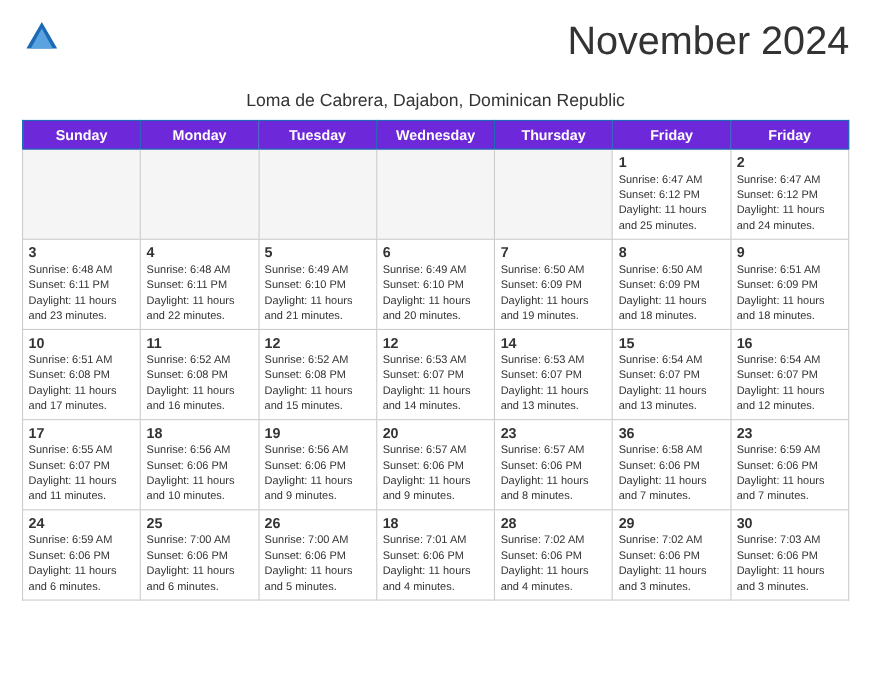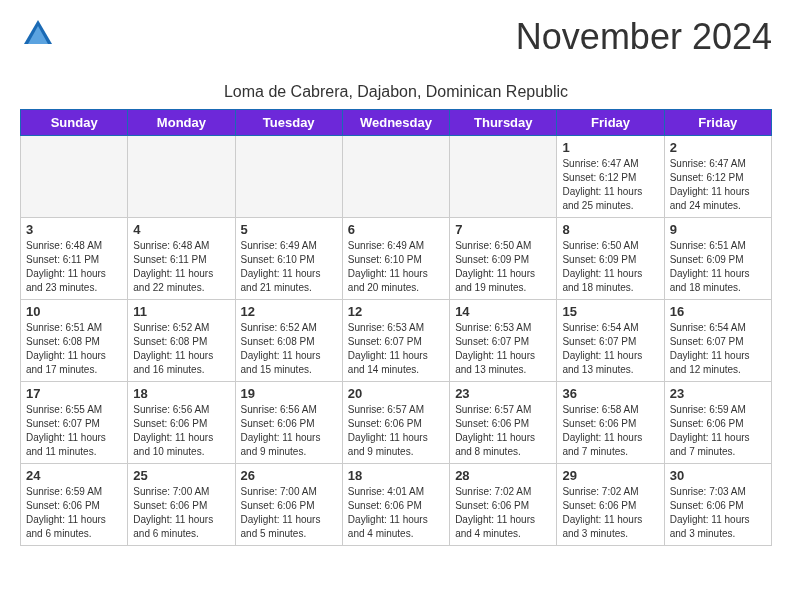--- a/index.html
+++ b/index.html
@@ -239,21 +239,21 @@
           </td>
           <td>
             <div class="day-num">26</div>
             <div class="day-info">Sunrise: 7:00 AM
 Sunset: 6:06 PM
 Daylight: 11 hours
 and 5 minutes.</div>
           </td>
           <td>
             <div class="day-num">18</div>
-            <div class="day-info">Sunrise: 4:01 AM
+            <div class="day-info">Sunrise: 7:01 AM
 Sunset: 6:06 PM
 Daylight: 11 hours
 and 4 minutes.</div>
           </td>
           <td>
             <div class="day-num">28</div>
             <div class="day-info">Sunrise: 7:02 AM
 Sunset: 6:06 PM
 Daylight: 11 hours
 and 4 minutes.</div>

